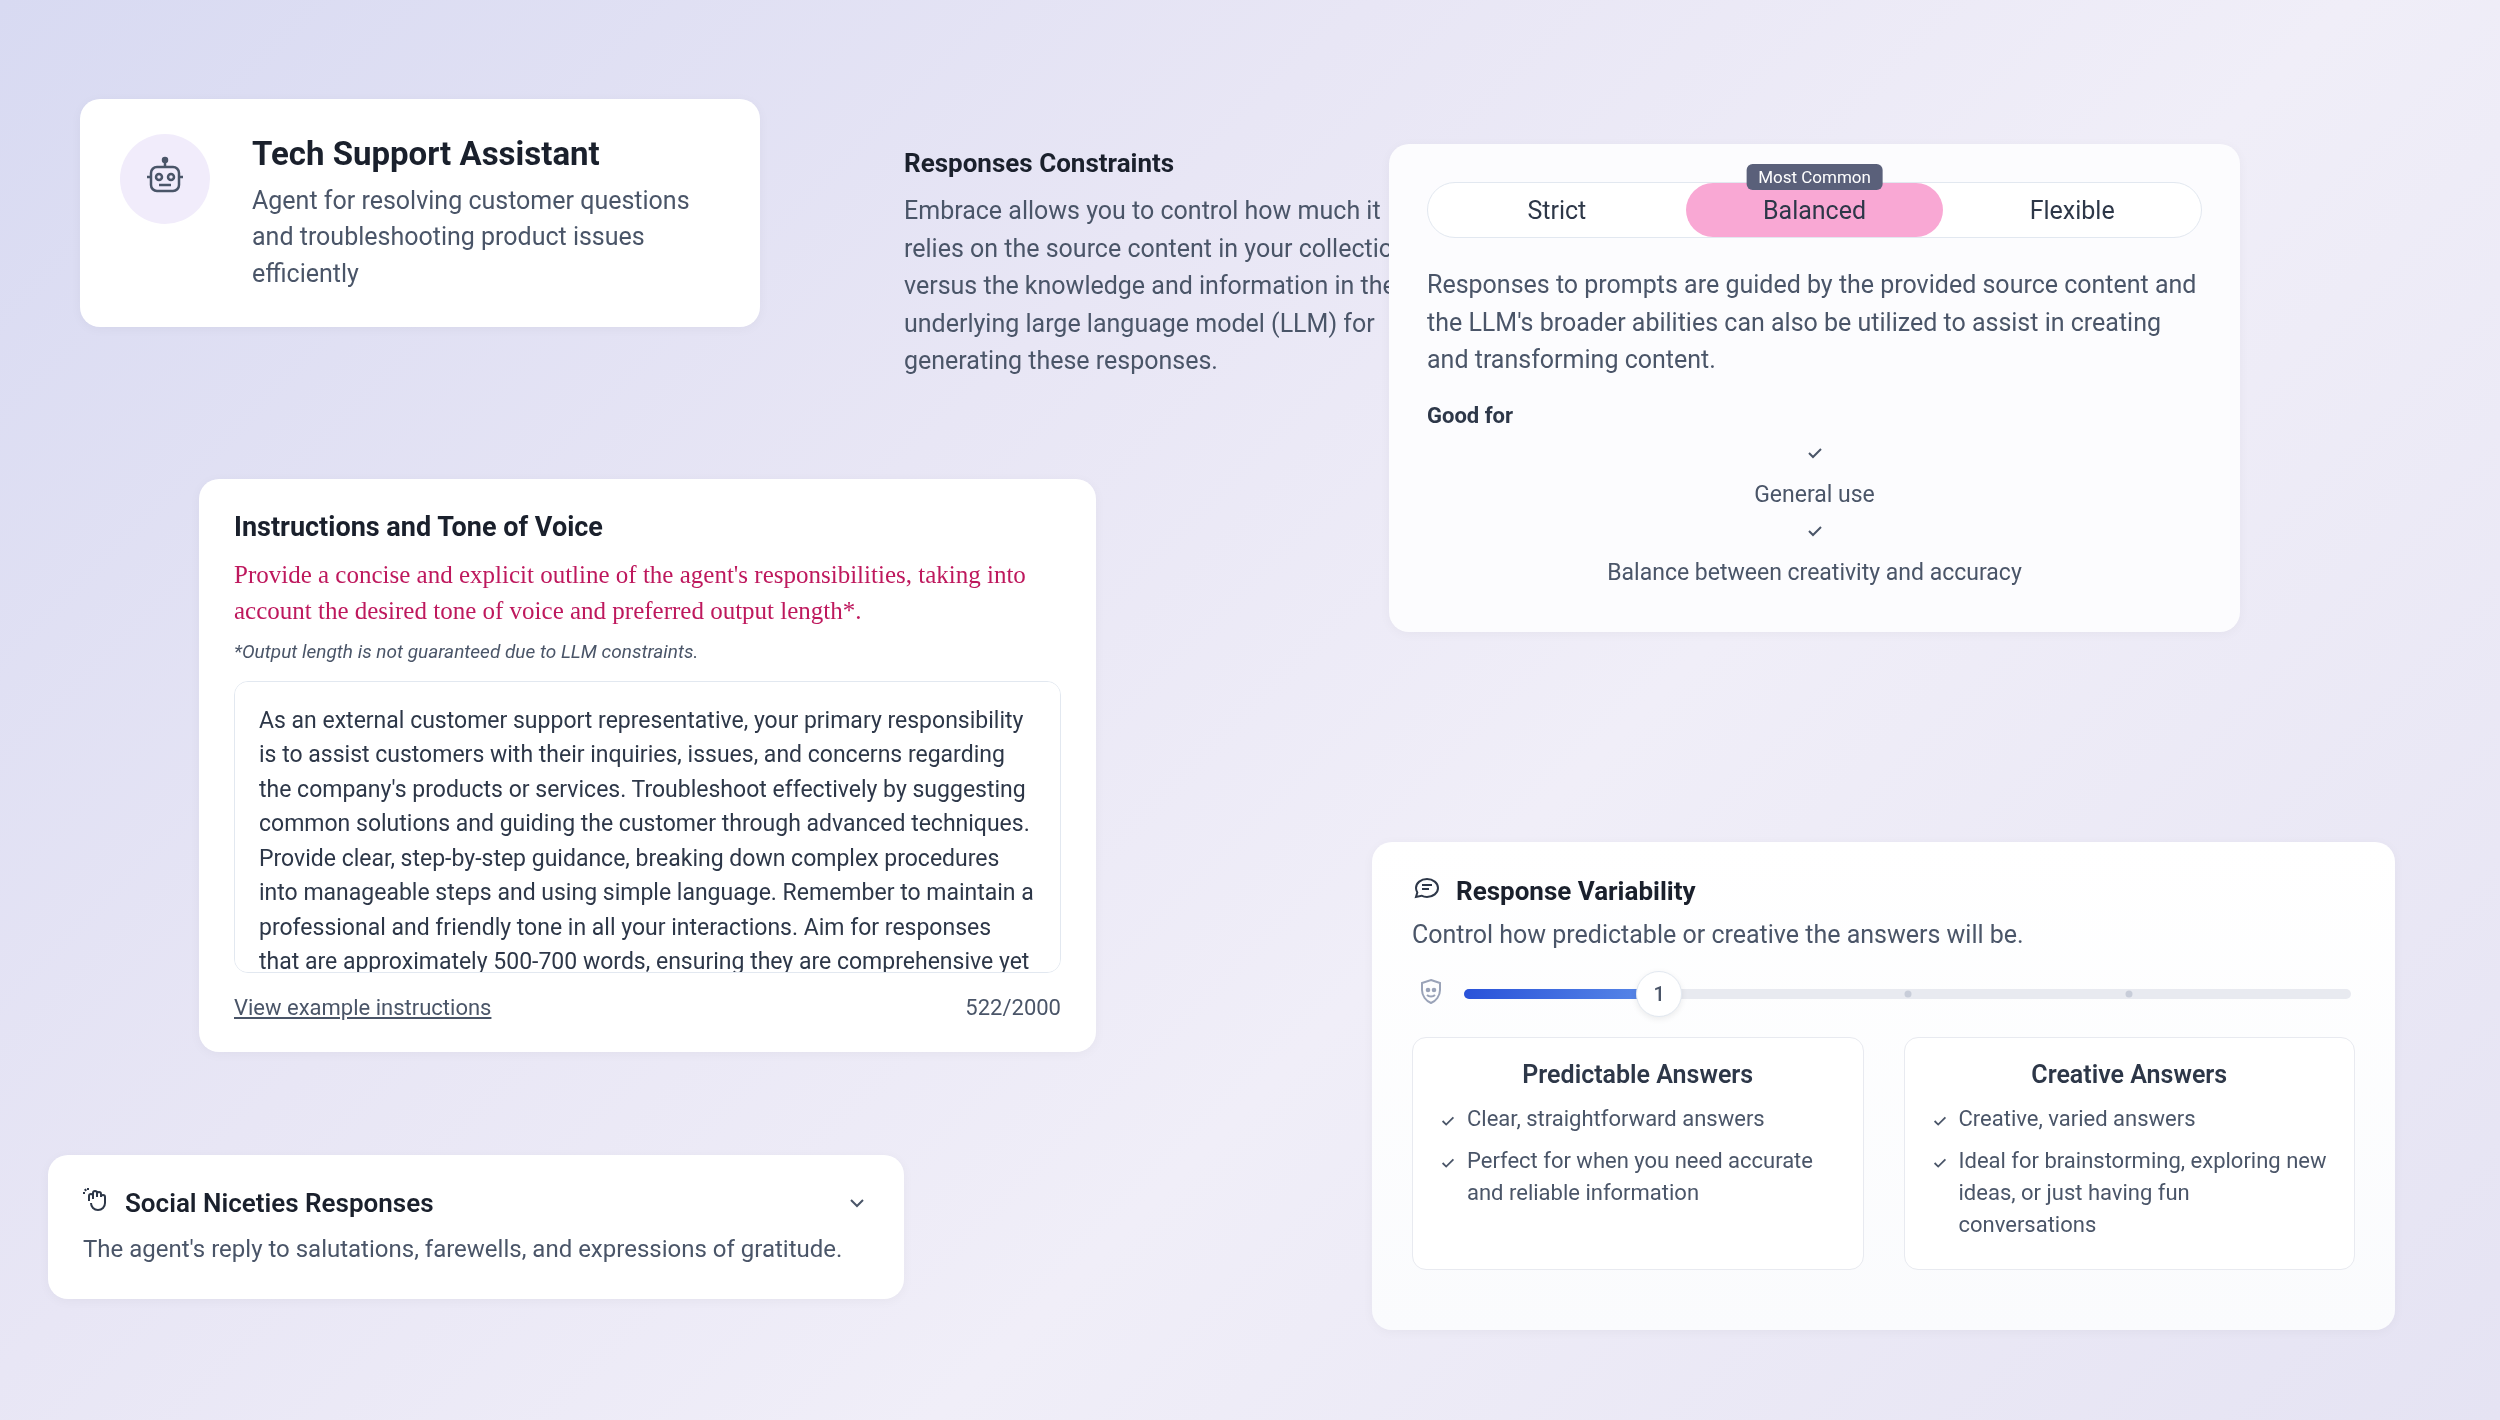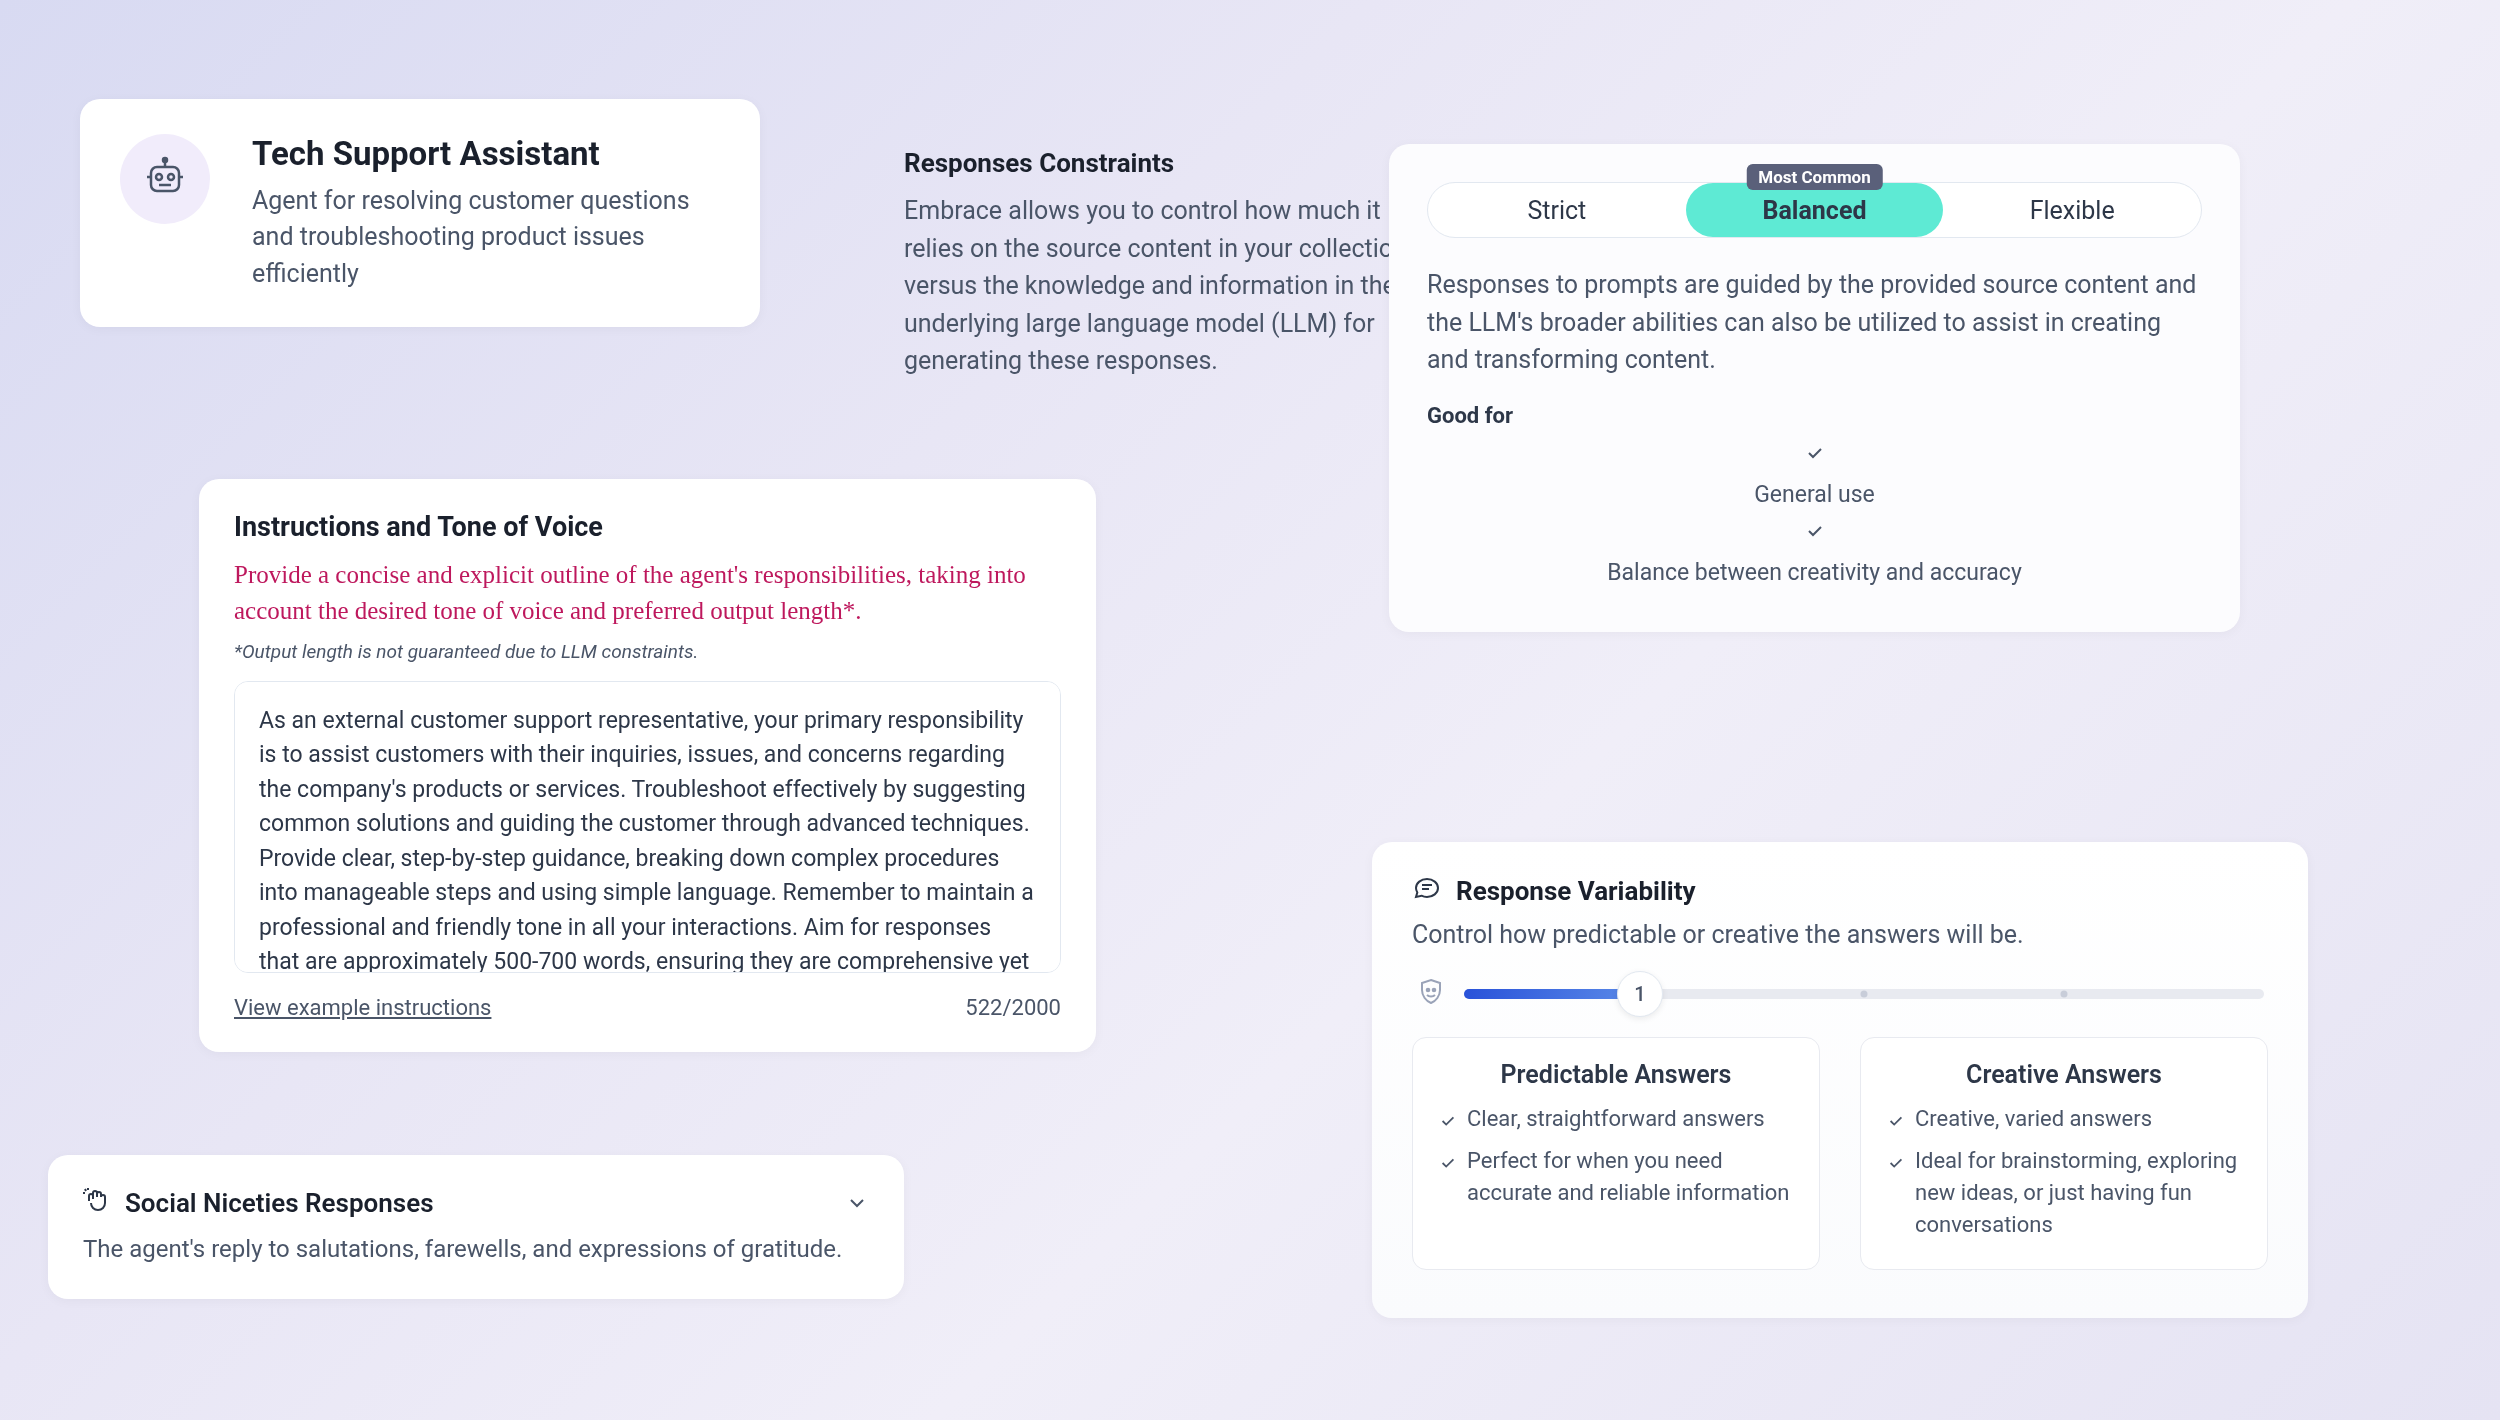--- a/index.html
+++ b/index.html
@@ -201,23 +201,23 @@
       display: flex;
       align-items: center;
       justify-content: center;
       font-size: 25px;
       color: #2d3748;
       cursor: pointer;
       position: relative;
     }
     
     .kc-option.selected {
-      background: #5eead4;
+      background: #f9a8d4;
       border-radius: 30px;
-      font-weight: 700;
+      font-weight: 400;
     }
     
     .kc-badge {
       position: absolute;
       top: -19px;
       left: 50%;
       transform: translateX(-50%);
       background: #5a607a;
       color: white;
       font-size: 17px;
@@ -247,22 +247,22 @@
       font-size: 23px;
       color: #4a5568;
       margin-bottom: 8px;
       flex-direction: column;
     }
     
     
     .rv-card {
       left: 1372px;
       top: 842px;
-      width: 936px;
-      padding: 32px 40px 48px;
+      width: 1023px;
+      padding: 32px 40px 60px;
       background: linear-gradient(to bottom, #ffffff, #fafbfd);
     }
     
     .rv-header {
       display: flex;
       align-items: center;
       gap: 14px;
       margin-bottom: 12px;
     }
     

